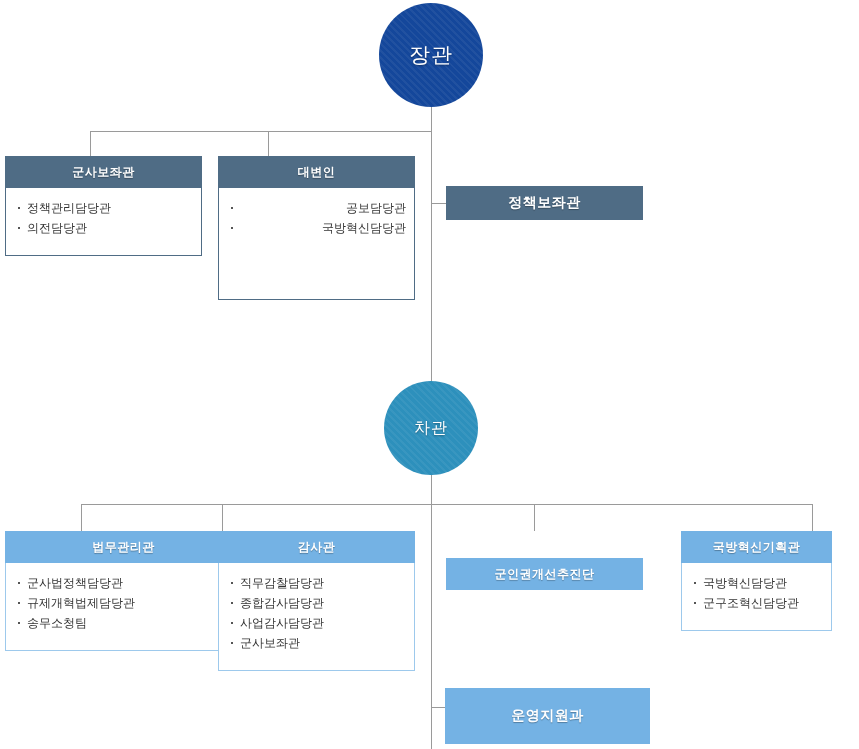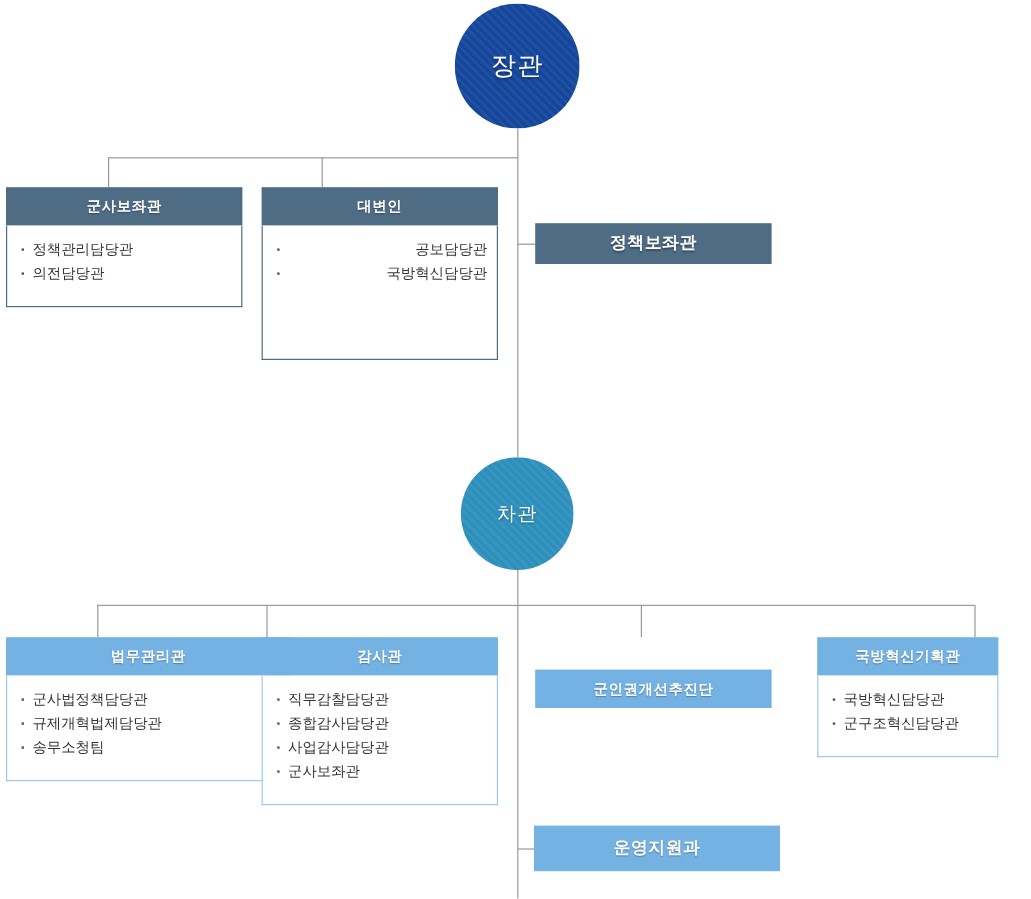--- a/index.html
+++ b/index.html
@@ -203,15 +203,15 @@
   <div class="unit light" style="left:657px; top:531px; width:175px;padding-left:24px;">
     <div class="unit-head">국방혁신기획관</div>
     <div class="unit-body" style="height:68px;">
       <ul>
         <li>국방혁신담당관</li>
         <li>군구조혁신담당관</li>
       </ul>
     </div>
   </div>
 
-  <div class="bar light-bar" style="left:445px; top:688px; width:205px; height:38px;text-align:center;">운영지원과</div>
+  <div class="bar light-bar" style="left:445px; top:688px; width:205px; height:56px;text-align:center;">운영지원과</div>
 
 </div>
 
 </body></html>

